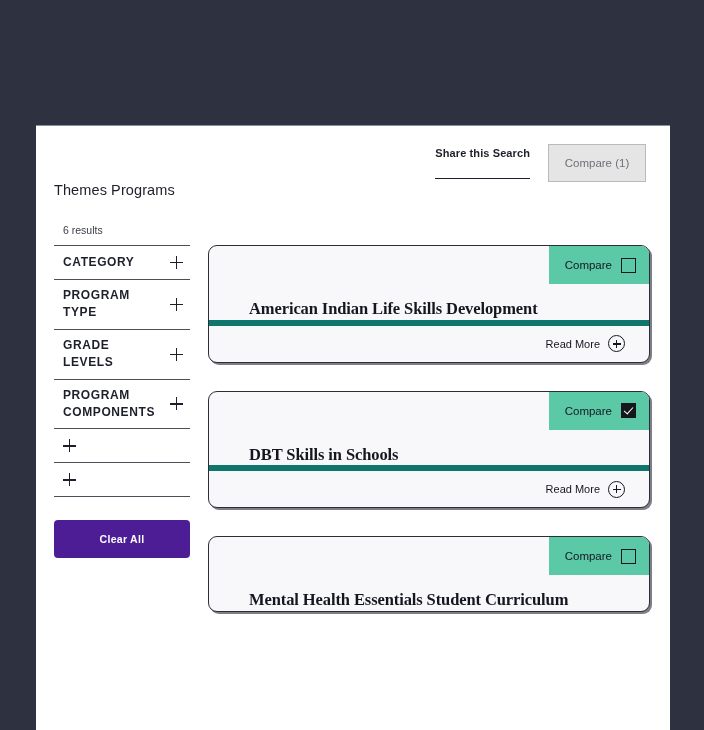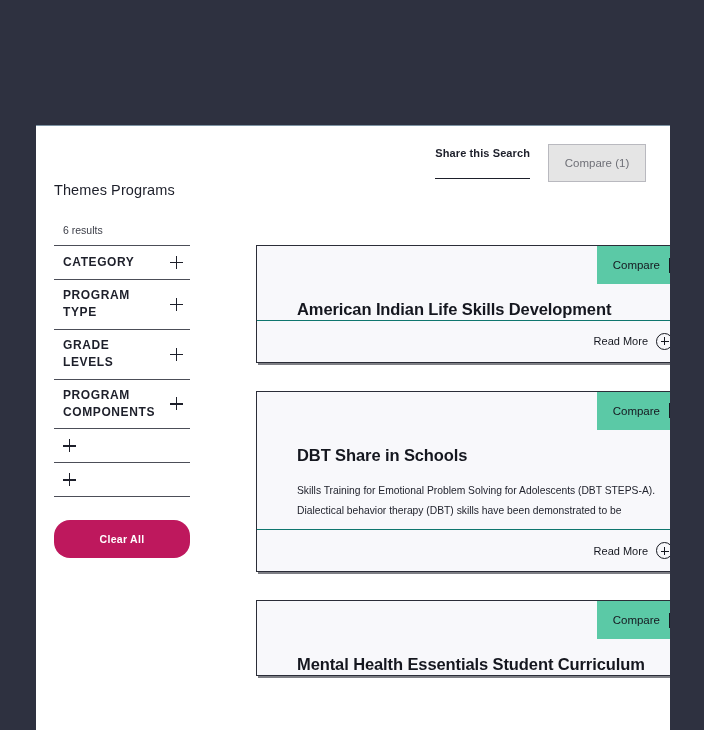--- a/index.html
+++ b/index.html
@@ -114,48 +114,47 @@
     position: absolute;
     background: #1d1f2a;
   }
   .plus-icon::before { left: 0; top: 6px; width: 13px; height: 1.4px; }
   .plus-icon::after { top: 0; left: 6px; height: 13px; width: 1.4px; }
 
   .clear-all {
     margin-top: 23px;
     width: 136px;
     height: 38px;
-    background: #be185d;
+    background: #4c1d95;
     color: #ffffff;
     border: none;
-    border-radius: 16px;
+    border-radius: 4px;
     font-size: 10.5px;
     font-weight: 700;
     letter-spacing: .3px;
     font-family: "Liberation Sans", sans-serif;
     cursor: pointer;
   }
 
   
   .results {
     position: absolute;
     left: 172px;
     top: 119px;
     width: 444px;
   }
   .card {
     position: relative;
     width: 442px;
     background: #f8f8fb;
     border: 1.3px solid #2b2d38;
-    border-radius: 0;
+    border-radius: 9px;
     box-shadow: 2px 2px 0 rgba(20,22,32,.55);
     margin-bottom: 28px;
     overflow: hidden;
-    margin-left: 48px;
   }
   .compare-badge {
     position: absolute;
     top: 0;
     right: 0;
     background: #5bc9a6;
     height: 38px;
     display: flex;
     align-items: center;
     gap: 9px;
@@ -183,37 +182,38 @@
     left: 4px;
     top: 1px;
     width: 4px;
     height: 8px;
     border: solid #ffffff;
     border-width: 0 1.8px 1.8px 0;
     transform: rotate(42deg);
   }
   .card-body {
     padding: 53px 24px 0 40px;
+    font-family: Liberation Serif, serif;
   }
   .card-title {
     font-size: 16.5px;
     font-weight: 700;
     color: #15171f;
     letter-spacing: -.1px;
     line-height: 1.25;
   }
   .card-desc {
     margin-top: 16px;
     font-size: 10.3px;
     color: #22242e;
     line-height: 1.95;
     padding-bottom: 8px;
   }
   .card-footer {
-    border-top: 1px solid #0f766e;
+    border-top: 6px solid #0f766e;
     height: 42px;
     display: flex;
     align-items: center;
     justify-content: flex-end;
     padding-right: 24px;
     gap: 8px;
     cursor: pointer;
   }
   .read-more-label {
     font-size: 11px;
@@ -293,22 +293,21 @@
           <span class="circle-plus"></span>
         </div>
       </div>
 
       <div class="card">
         <div class="compare-badge">
           <span class="compare-badge-label">Compare</span>
           <span class="cb-box checked"></span>
         </div>
         <div class="card-body">
-          <div class="card-title">DBT Share in Schools</div>
-          <div class="card-desc">Skills Training for Emotional Problem Solving for Adolescents (DBT STEPS-A). Dialectical behavior therapy (DBT) skills have been demonstrated to be</div>
+          <div class="card-title">DBT Skills in Schools</div>
         </div>
         <div class="card-footer">
           <span class="read-more-label">Read More</span>
           <span class="circle-plus"></span>
         </div>
       </div>
 
       <div class="card">
         <div class="compare-badge">
           <span class="compare-badge-label">Compare</span>

